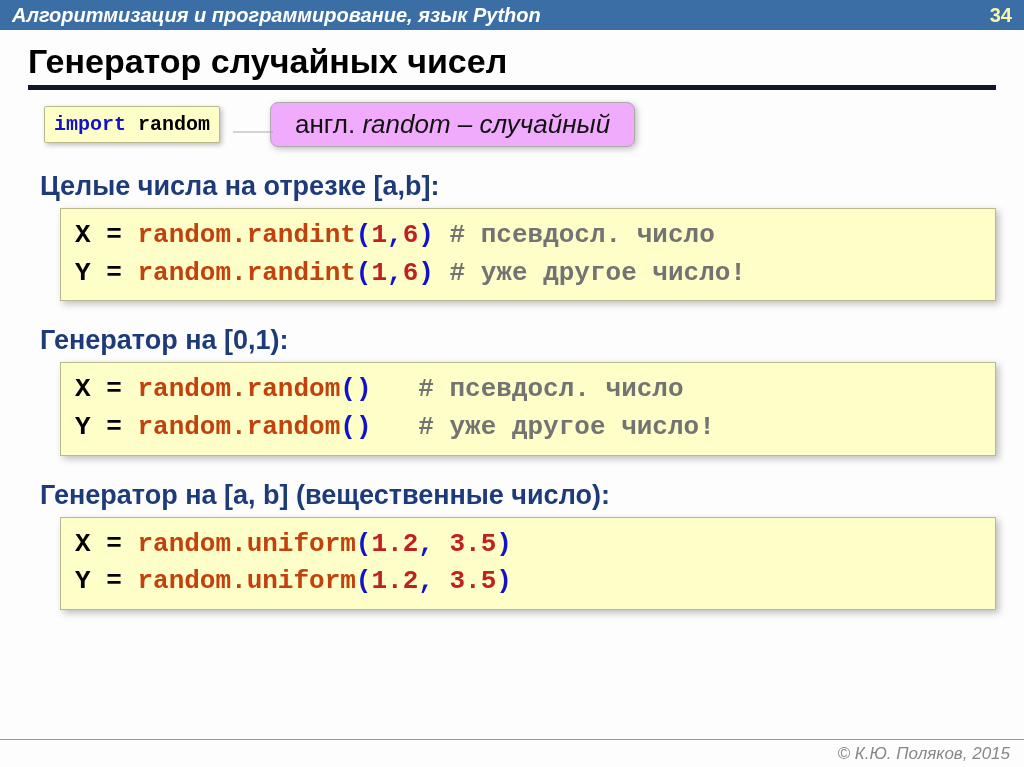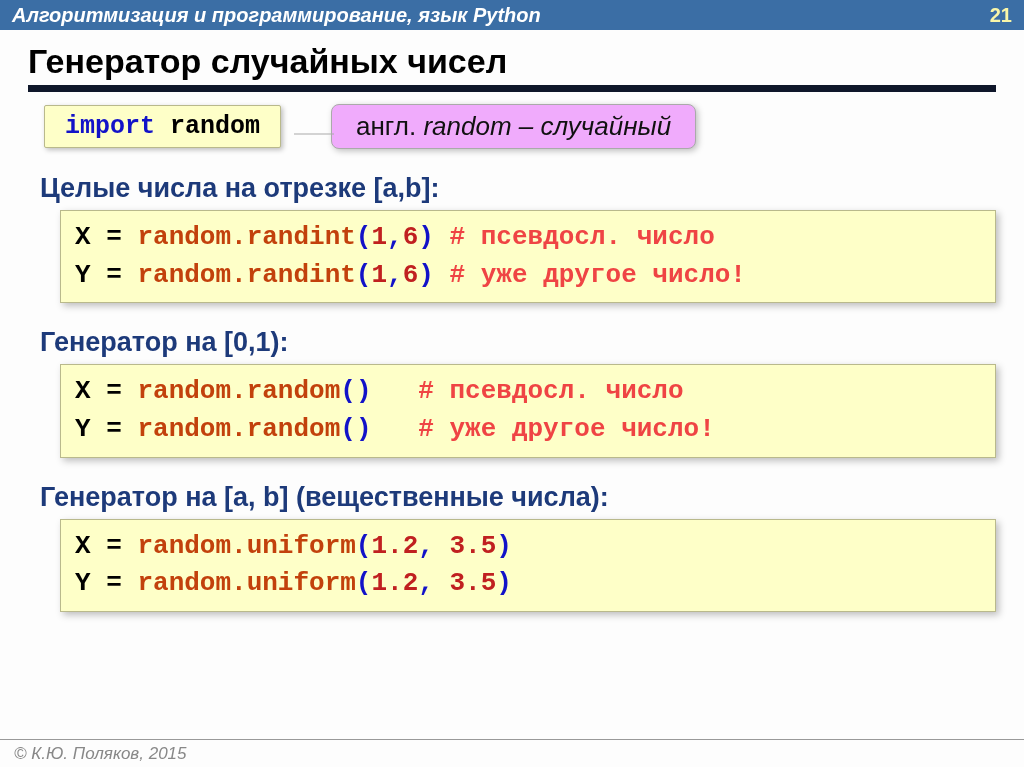--- a/index.html
+++ b/index.html
@@ -22,44 +22,44 @@
     font-size:20px;
     font-weight:bold;
     gap:8px;
   }
   .header .pn { font-style:normal; color:#f9f6a8;}
   .title {
     margin:12px 28px 4px 28px;
     font-size:34px;
     font-weight:bold;
     color:#000;
-    border-bottom:7px solid #0f172a;
+    border-bottom:5px solid #0f172a;
     padding-bottom:4px;
   }
   .row1 {
     display:flex;
     align-items:center;
     gap:50px;
     margin:12px 28px 18px 44px;
   }
   .codebox {
     background:#feffc8;
     border:1px solid #b9b98c;
     border-radius:2px;
     box-shadow:2px 2px 5px rgba(0,0,0,0.25);
-    padding:6px 20px;
+    padding:6px 9px;
     font-family:"Courier New",monospace;
-    font-size:25px;
+    font-size:20px;
     font-weight:bold;
   }
   .kw { color:#1212c8; }
   .fn { color:#c2410c; }
   .num { color:#c02020; }
   .punc{ color:#1212c8;}
-  .cmt { color:#ef4444; }
+  .cmt { color:#737373; }
   .asn { color:#000; }
   .callout {
     position:relative;
     background:#f0abfc;
     border:1px solid #aaa;
     border-radius:8px;
     box-shadow:2px 2px 6px rgba(0,0,0,0.25);
     padding:6px 24px;
     font-size:26px;
     color:#111;
@@ -90,34 +90,34 @@
     font-weight:bold;
     line-height:1.45;
     white-space:pre;
   }
   .footer{
     position:absolute;
     left:0; bottom:0; width:100%;
     height:28px;
     border-top:1px solid #999;
     display:flex;
-    justify-content:space-between;
+    justify-content:flex-end;
     align-items:center;
     padding:0 14px;
     font-style:italic;
     color:#888;
     font-size:17px;
   }
 </style>
 </head>
 <body>
 
 <div class="header">
   <span>Алгоритмизация и программирование, язык Python</span>
-  <span class="pn">21</span>
+  <span class="pn">34</span>
 </div>
 
 <div class="title">Генератор случайных чисел</div>
 
 <div class="row1">
   <div class="codebox">
     <span class="kw">import</span><span> </span><span class="asn">random</span>
   </div>
   <div class="callout">
     <span>англ. </span><span class="it">random</span><span class="it"> – случайный</span>
@@ -125,19 +125,19 @@
 </div>
 
 <div class="subhead">Целые числа на отрезке [a,b]:</div>
 <div class="codeblock"><span class="asn">X</span><span class="asn"> = </span><span class="fn">random.randint</span><span class="punc">(</span><span class="num">1</span><span class="punc">,</span><span class="num">6</span><span class="punc">)</span><span> </span><span class="cmt"># псевдосл. число</span>
 <span class="asn">Y</span><span class="asn"> = </span><span class="fn">random.randint</span><span class="punc">(</span><span class="num">1</span><span class="punc">,</span><span class="num">6</span><span class="punc">)</span><span> </span><span class="cmt"># уже другое число!</span></div>
 
 <div class="subhead">Генератор на [0,1):</div>
 <div class="codeblock"><span class="asn">X</span><span class="asn"> = </span><span class="fn">random.random</span><span class="punc">(</span><span class="punc">)</span><span>   </span><span class="cmt"># псевдосл. число</span>
 <span class="asn">Y</span><span class="asn"> = </span><span class="fn">random.random</span><span class="punc">(</span><span class="punc">)</span><span>   </span><span class="cmt"># уже другое число!</span></div>
 
-<div class="subhead">Генератор на [a, b] (вещественные числа):</div>
+<div class="subhead">Генератор на [a, b] (вещественные число):</div>
 <div class="codeblock"><span class="asn">X</span><span class="asn"> = </span><span class="fn">random.uniform</span><span class="punc">(</span><span class="num">1.2</span><span class="punc">, </span><span class="num">3.5</span><span class="punc">)</span>
 <span class="asn">Y</span><span class="asn"> = </span><span class="fn">random.uniform</span><span class="punc">(</span><span class="num">1.2</span><span class="punc">, </span><span class="num">3.5</span><span class="punc">)</span></div>
 
 <div class="footer">
   <span>© К.Ю. Поляков, 2015</span>
 </div>
 
 </body></html>

